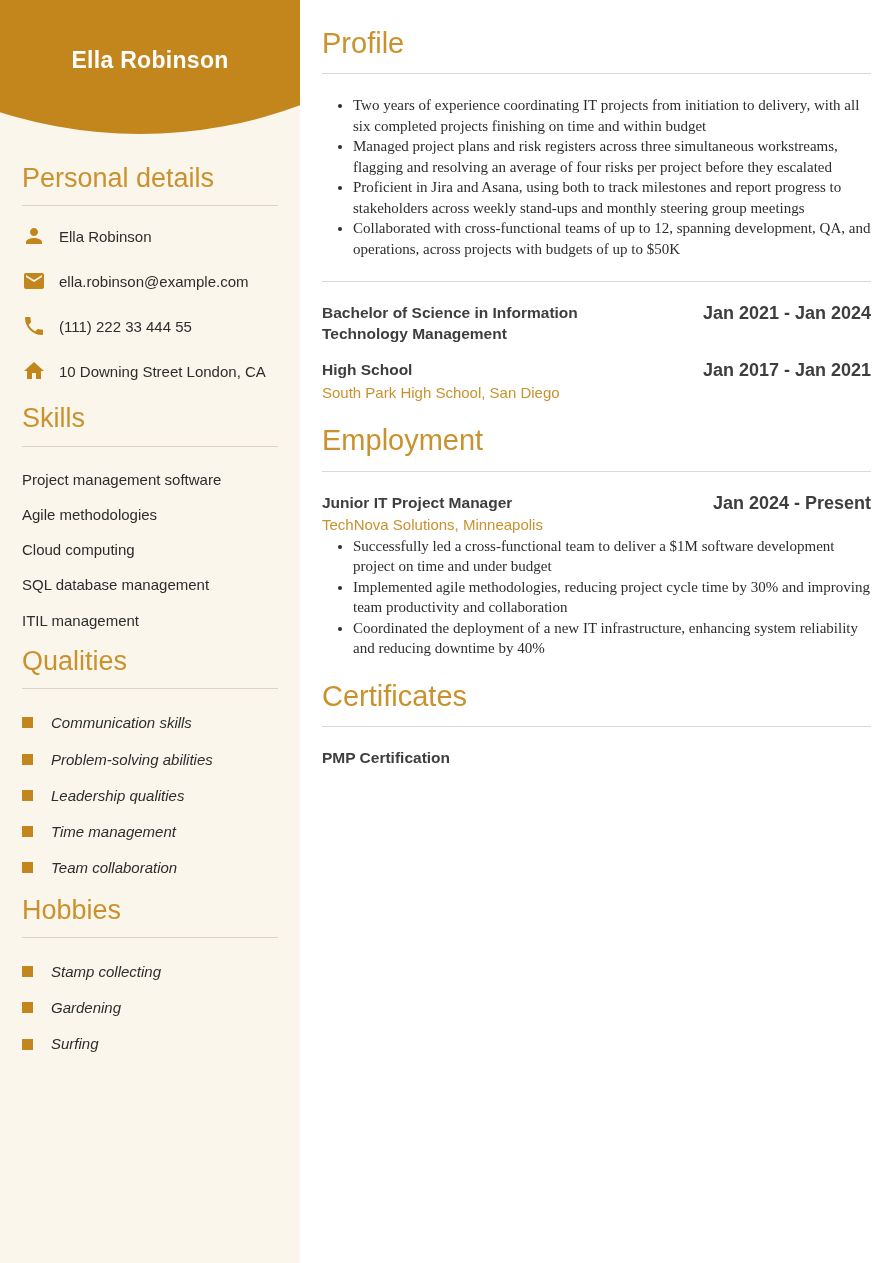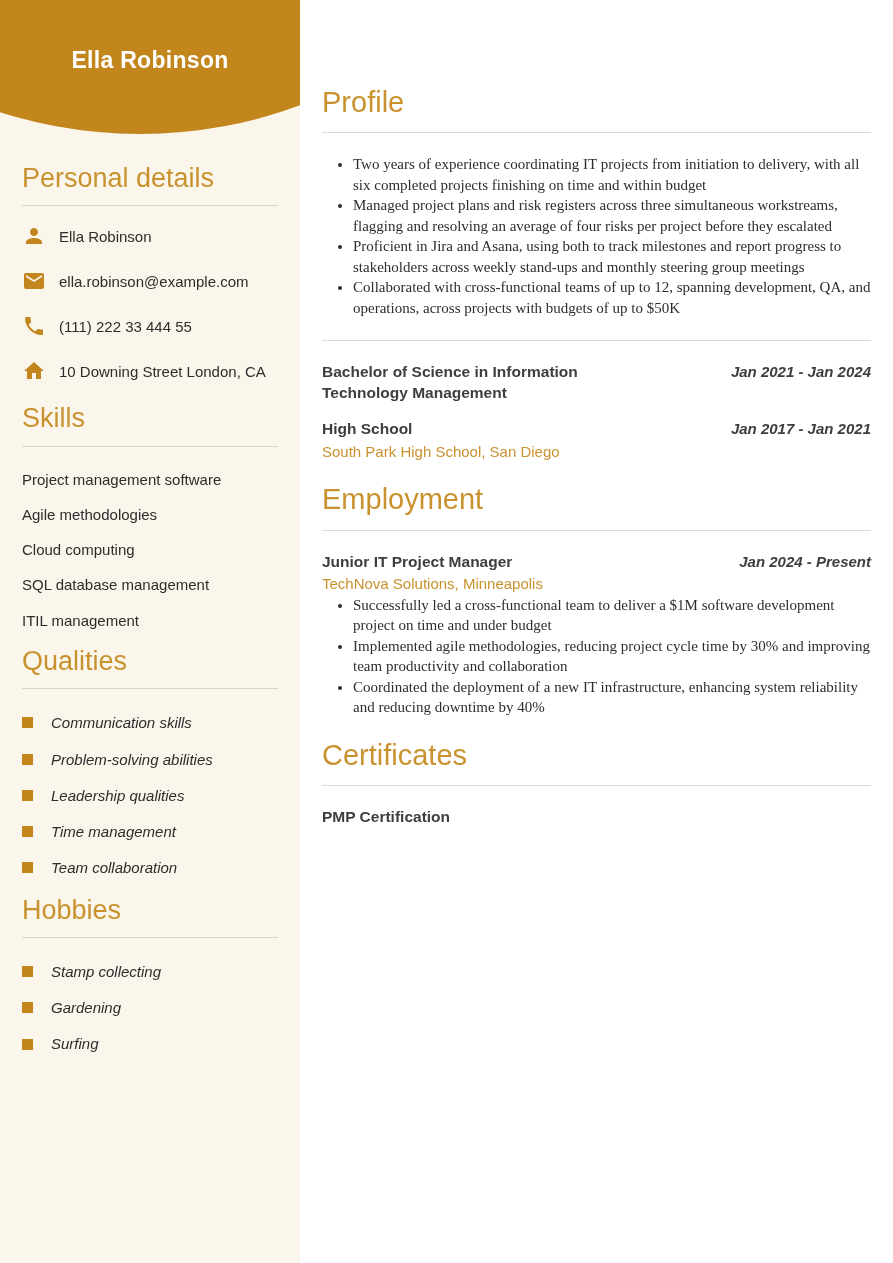--- a/index.html
+++ b/index.html
@@ -50,37 +50,37 @@
   .contact-row .contact-text{font-size:15px;color:var(--body-text);}
 
   ul.plain-list{list-style:none;margin:24px 0 0;padding:0;}
   ul.plain-list li{font-size:15px;color:var(--body-text);margin-bottom:18px;line-height:1.15;}
 
   ul.square-list{list-style:none;margin:25px 0 0;padding:0;}
   ul.square-list li{display:flex;align-items:center;gap:18px;margin-bottom:19px;font-size:15px;color:var(--body-text);line-height:1.15;font-style:italic;}
   .square{width:11px;height:11px;background:var(--accent);flex-shrink:0;}
 
   
-  main{flex:1;padding:53px 22px 0;margin-top:34px;}
+  main{flex:1;padding:28px 22px 0;}
   section.main-section{margin-top:0;}
   section.main-section + section.main-section{margin-top:22px;}
   h2.main-heading{
     margin:0;color:var(--accent-text);
     font-size:29px;font-weight:400;line-height:1.05;
   }
   hr.main-rule{border:none;border-top:1px solid var(--rule-main);margin:15px 0 0;}
 
   ul.bullets{margin:21px 0 0;padding-left:31px;font-family:Liberation Serif, serif;}
   ul.bullets li{font-size:15px;line-height:20.5px;color:var(--body-text);}
 
   .entry{margin-top:21px;}
   .entry + .entry{margin-top:16px;}
   .entry-head{display:flex;justify-content:space-between;align-items:flex-start;}
   .entry-title{font-weight:bold;font-size:15.5px;color:var(--bold-text);line-height:20.5px;max-width:280px;}
-  .entry-dates{font-weight:bold;font-size:15px;color:var(--bold-text);white-space:nowrap;line-height:20.5px;font-style:italic;}
+  .entry-dates{font-weight:bold;font-size:18px;color:var(--bold-text);white-space:nowrap;line-height:20.5px;}
   .entry-sub{color:var(--accent-text);font-size:15px;margin-top:2px;line-height:20.5px;}
   .entry ul.bullets{margin-top:0;}
 
   .cert-item{font-weight:bold;font-size:15.5px;color:var(--bold-text);margin-top:22px;}
 </style>
 </head>
 <body>
 
 <div class="page">
 

